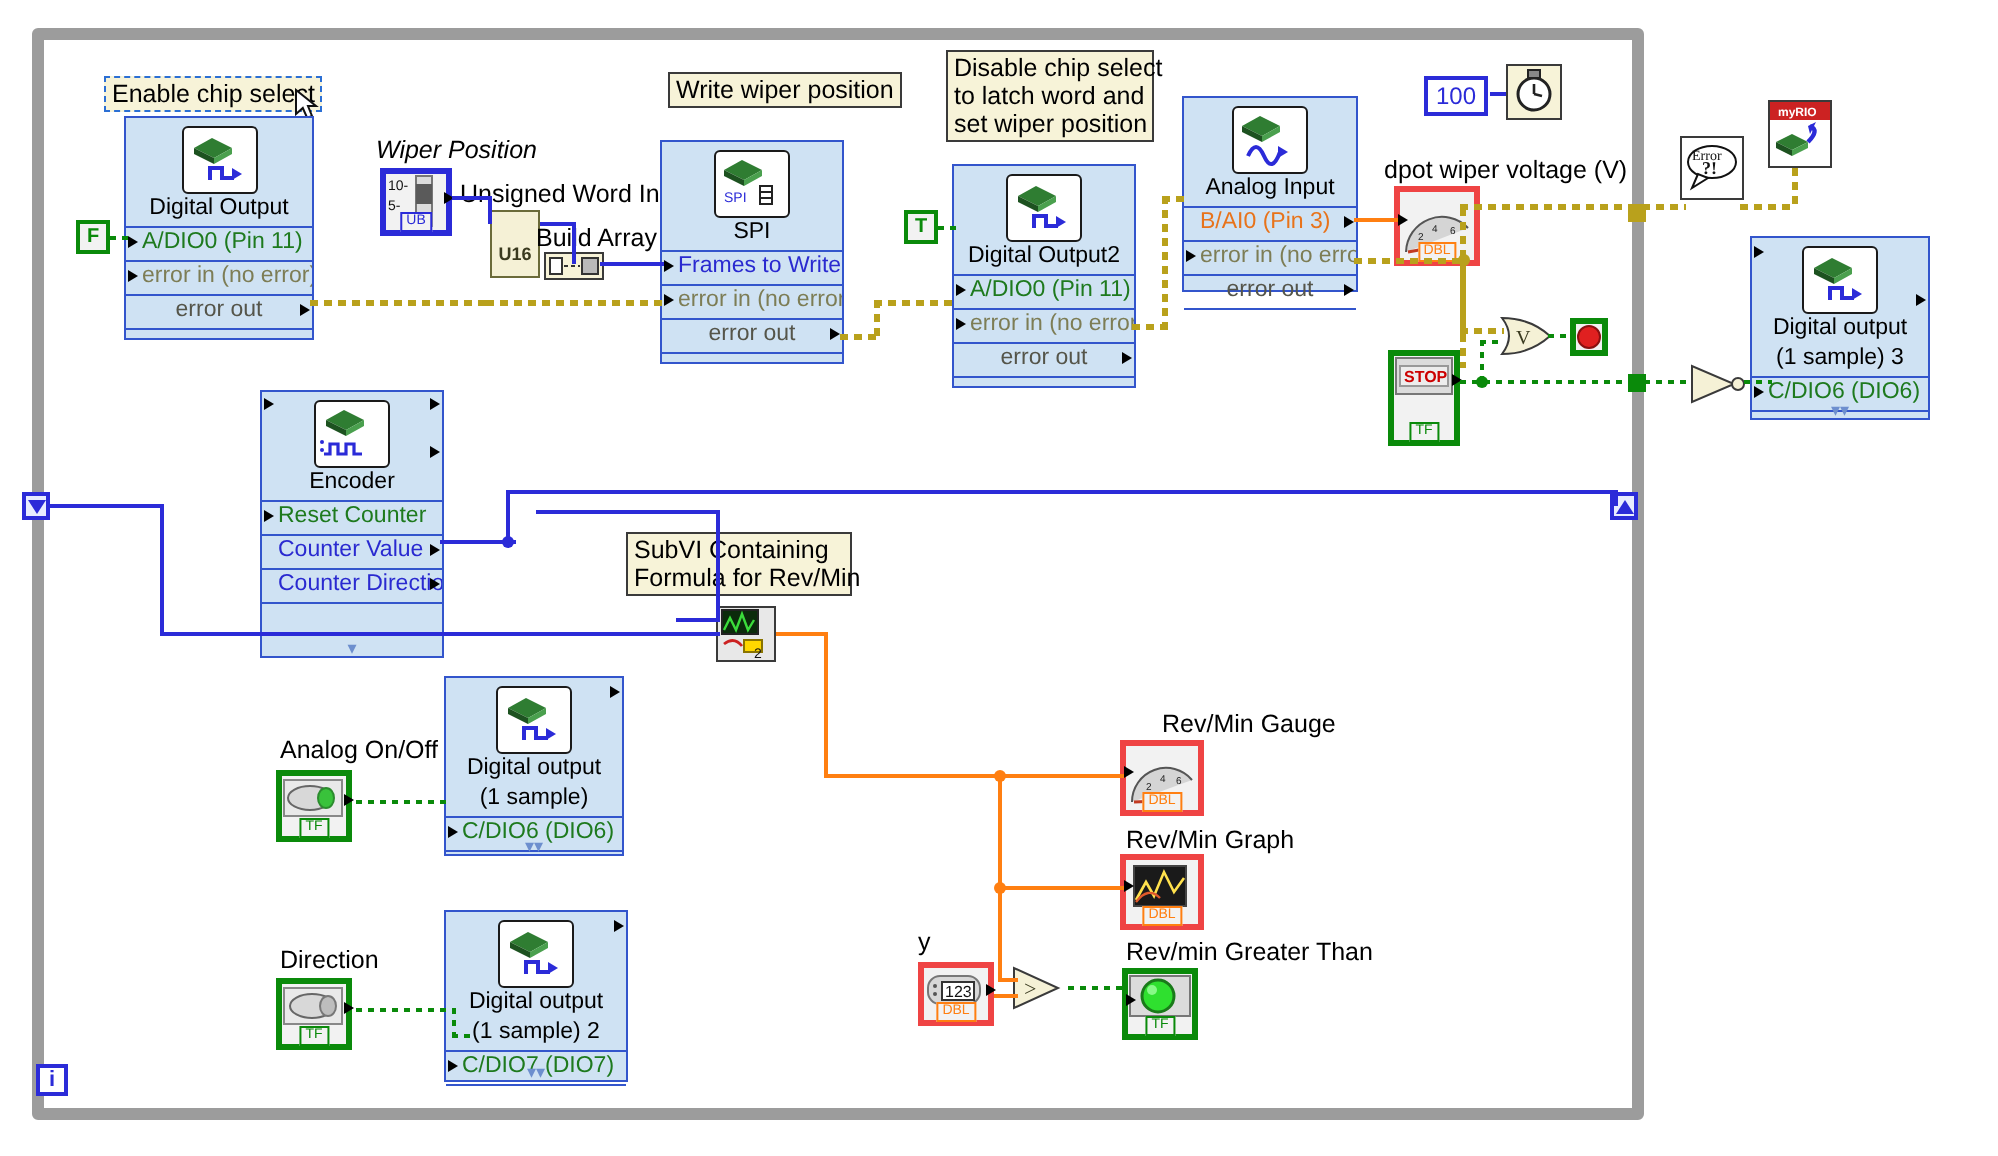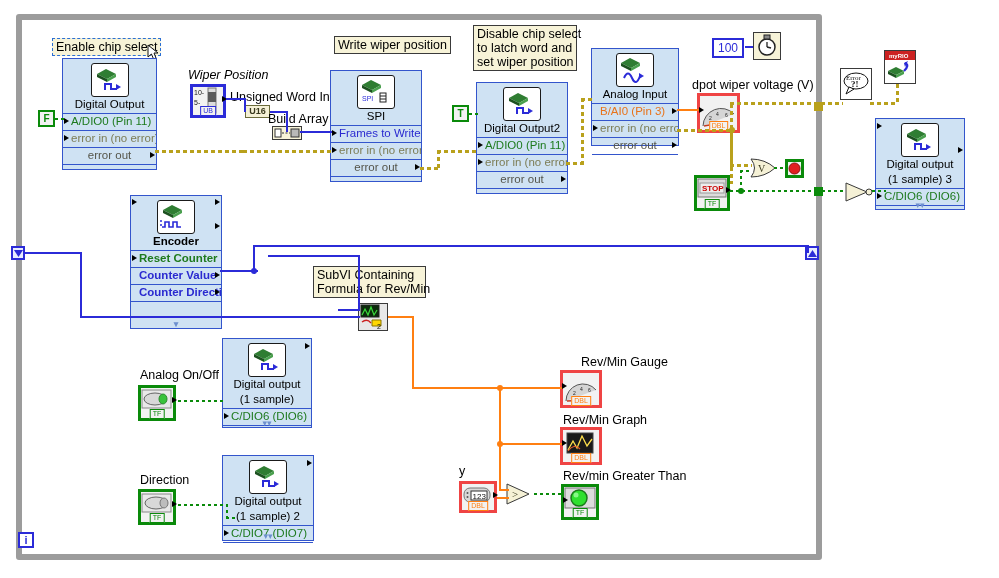--- a/index.html
+++ b/index.html
@@ -67,21 +67,21 @@
   .tag-dbl{color:#ff7f11;border:1px solid #ff7f11;}
   .tag-tf{color:#0a8a0a;border:1px solid #0a8a0a;}
   .tag-ub{color:#2b2bd8;border:1px solid #2b2bd8;}
 
   .boolconst{position:absolute;box-sizing:border-box;border:2px solid #0a8a0a;background:#f2f2f2;
        width:17px;height:17px;display:flex;align-items:center;justify-content:center;
        font-size:10px;font-weight:bold;color:#0a8a0a;}
   .numconst{position:absolute;box-sizing:border-box;border:2px solid #2b2bd8;background:#fff;
        padding:0 4px;font-size:12px;color:#2b2bd8;line-height:16px;}
   .coerce{position:absolute;box-sizing:border-box;border:1px solid #6b6b3a;background:#f5f1d6;
-       font-size:9px;line-height:11px;padding:0 2px;color:#3a3a1f;font-weight:bold;}
+       font-size:9px;line-height:11px;padding:16px 2px;color:#3a3a1f;font-weight:bold;}
 
   .fn{position:absolute;box-sizing:border-box;border:1px solid #3a3a3a;background:#f7f3d8;}
 
   
   .sr{position:absolute;width:14px;height:14px;box-sizing:border-box;
       border:2px solid #2b2bd8;background:#e8ecff;display:flex;align-items:center;justify-content:center;}
 
   .iterm{position:absolute;width:16px;height:16px;box-sizing:border-box;border:2px solid #2b2bd8;
       background:#fff;color:#2b2bd8;font-size:11px;font-weight:bold;display:flex;
       align-items:center;justify-content:center;}
@@ -328,21 +328,21 @@
     <div class="title" style="padding-top:0;">(1 sample) 3</div>
     <div class="row l grn">
       <span class="term-l"></span>
       <span>C/DIO6 (DIO6)</span>
     </div>
     <div class="foot">
       <span class="chev">▾▾</span>
     </div>
   </div>
 
-  <div class="daq abs" style="left:130px;top:195px;width:92px;height:134px;font-weight:bold;">
+  <div class="daq abs" style="left:130px;top:195px;width:92px;height:134px;">
     <span class="term-l" style="top:3px;"></span>
     <span class="term-r" style="top:3px;"></span>
     <span class="term-r" style="top:27px;"></span>
     <div class="icbox">
       <div class="icon-sq">
         <svg width="34" height="30" viewBox="0 0 34 30">
           <polygon points="5,9 14,4 24,9 15,14" fill="#2f7d32"></polygon>
           <polygon points="5,9 5,12 15,17 15,14" fill="#1d5220"></polygon>
           <polygon points="15,14 15,17 24,12 24,9" fill="#4aa04e"></polygon>
           <path d="M4,26 h3 v-5 h4 v5 h4 v-5 h4 v5 h4" stroke="#2b2bd8" fill="none" stroke-width="1.6"></path>
@@ -443,21 +443,21 @@
     <div class="title" style="padding-top:0;">(1 sample) 2</div>
     <div class="row l grn">
       <span class="term-l"></span>
       <span>C/DIO7 (DIO7)</span>
     </div>
     <div class="foot">
       <span class="chev">▾▾</span>
     </div>
   </div>
 
-  <div class="ctl ctl-grn" style="left:694px;top:175px;width:36px;height:36px;">
+  <div class="ctl ctl-grn" style="left:694px;top:175px;width:36px;height:48px;">
     <svg width="30" height="30" viewBox="0 0 30 30">
       <rect x="1" y="1" width="28" height="18" fill="#dcdcdc" stroke="#777"></rect>
       <rect x="3" y="5" width="24" height="10" fill="#ededed" stroke="#999"></rect>
       <text x="5" y="13" font-size="8" font-weight="bold" font-family="Liberation Sans" fill="#c00">STOP</text>
     </svg>
     <div class="ctl-tag tag-tf">TF</div>
   </div>
   <div class="term-r" style="left:726px;top:187px;"></div>
 
   <div class="abs" style="left:750px;top:158px;width:26px;height:20px;">

